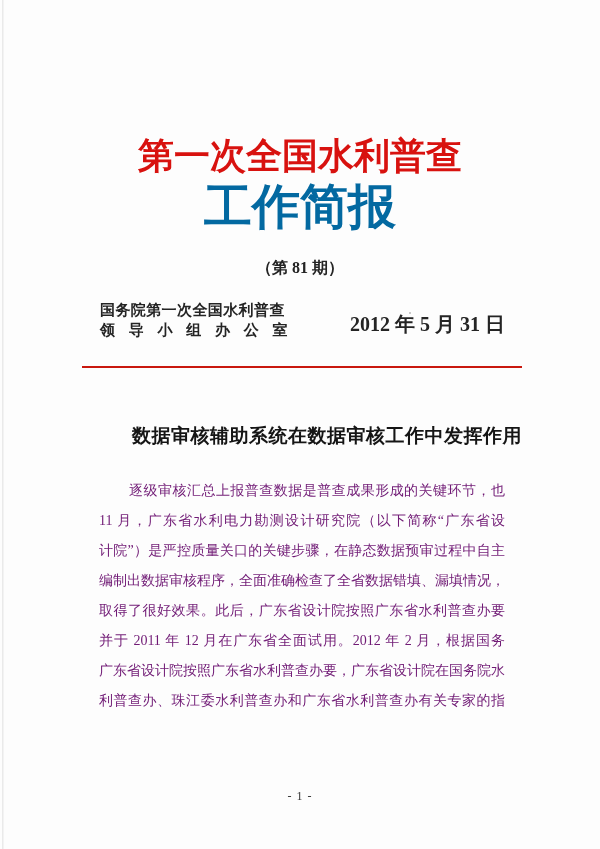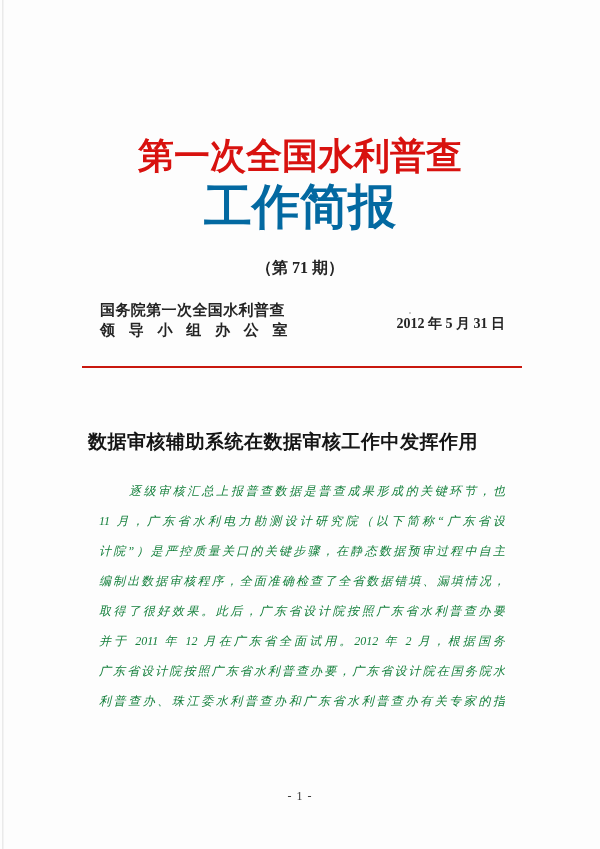--- a/index.html
+++ b/index.html
@@ -88,67 +88,66 @@
     letter-spacing: 0.4px;
     color: #242424;
     font-weight: 700;
   }
   .office-line2 {
     text-align: justify;
     text-align-last: justify;
     -moz-text-align-last: justify;
   }
   .issue-date {
-    font-size: 14px;
+    font-size: 20px;
     color: #242424;
     font-weight: 700;
     white-space: nowrap;
     padding-top: 8px;
   }
   .red-rule {
     position: absolute;
     top: 366px;
     left: 82px;
     width: 440px;
     height: 2px;
     background: #c9180e;
   }
   .article-title {
     position: absolute;
     top: 420px;
     left: 82px;
     width: 440px;
-    margin: 6px;
+    margin: 0;
     height: 32px;
     line-height: 32px;
-    text-align: left;
+    text-align: right;
     font-family: "Liberation Sans", "DejaVu Sans", sans-serif;
     font-size: 19px;
     font-weight: 700;
     letter-spacing: 0.5px;
     color: #151515;
   }
   .article-body {
     position: absolute;
     top: 476px;
     left: 99px;
     width: 406px;
   }
   .body-line {
     height: 30px;
     line-height: 30px;
-    font-size: 12px;
-    color: #15803d;
+    font-size: 14px;
+    color: #701a75;
     text-align: justify;
     text-align-last: justify;
     -moz-text-align-last: justify;
     text-justify: inter-character;
     white-space: nowrap;
     overflow: hidden;
-    font-style: italic;
   }
   .body-line.indent {
     padding-left: 30px;
     width: 376px;
   }
   .page-number {
     position: absolute;
     top: 787px;
     left: 0;
     right: 0;
@@ -166,21 +165,21 @@
 <div class="page">
 
   <div class="scan-edge"></div>
   <div class="scan-speck"></div>
 
   <header>
     <div class="bulletin-title">第一次全国水利普查</div>
 
     <div class="bulletin-subtitle">工作简报</div>
 
-    <div class="issue-number">（第 71 期）</div>
+    <div class="issue-number">（第 81 期）</div>
 
     <div class="mast-row">
       <div class="office-block">
         <div class="office-line1">国务院第一次全国水利普查</div>
         <div class="office-line2">领 导 小 组 办 公 室</div>
       </div>
       <div class="issue-date">2012 年 5 月 31 日</div>
     </div>
 
     <div class="red-rule"></div>

